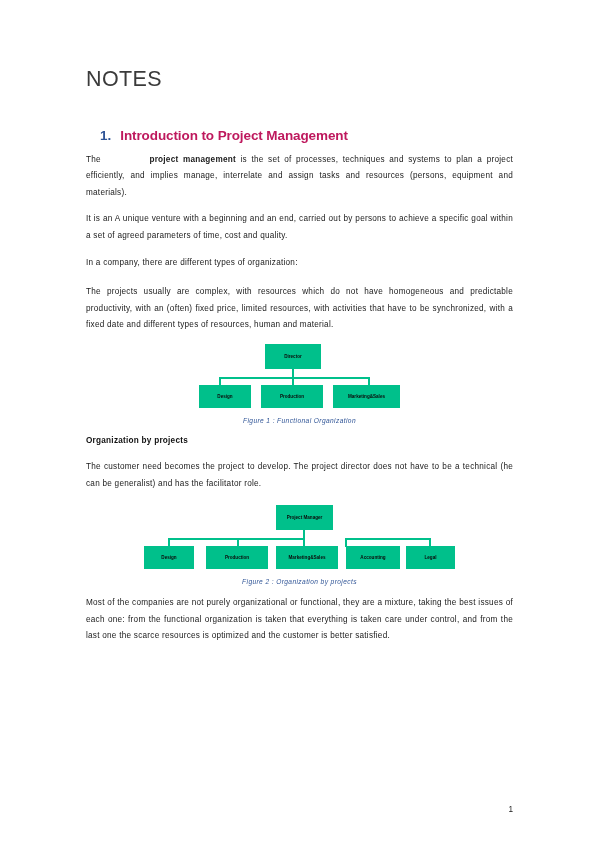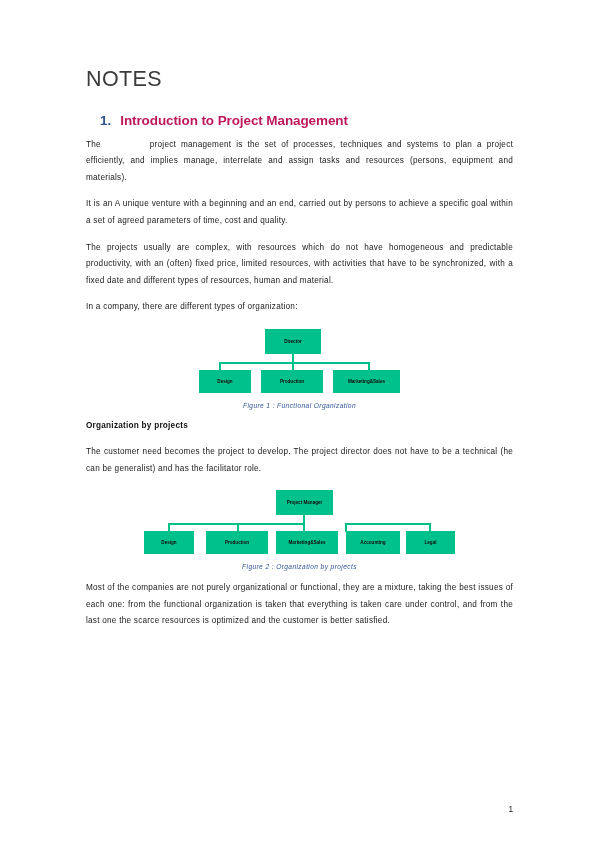--- a/index.html
+++ b/index.html
@@ -24,21 +24,21 @@
     top: 68px;
     width: 427px;
   }
 
   
   .doc-title {
     font-size: 21.5px;
     font-weight: 400;
     color: #3b3b3b;
     letter-spacing: 0.4px;
-    margin: 0 0 21px 0;
+    margin: 0 0 36px 0;
     line-height: 1.1;
   }
 
   
   .h1-row {
     display: flex;
     align-items: baseline;
     margin: 0 0 9px 14px;
   }
   .h1-num {
@@ -58,21 +58,21 @@
   
   p.body {
     font-size: 8.2px;
     line-height: 16.6px;
     color: #1a1a1a;
     margin: 0 0 10px 0;
     text-align: justify;
     letter-spacing: 0.25px;
   }
   p.body.last { margin-bottom: 13px; }
-  .b { font-weight: normal; padding-left: 44px; }
+  .b { font-weight: bold; padding-left: 44px; }
 
   h3.sub {
     font-size: 8.2px;
     font-weight: bold;
     color: #111111;
     margin: 0 0 11px 0;
     letter-spacing: 0.25px;
     line-height: 14px;
   }
 
@@ -132,23 +132,23 @@
 
     <div class="h1-row">
       <span class="h1-num">1.</span>
       <span class="h1-text">Introduction to Project Management</span>
     </div>
 
     <p class="body"><span>The </span><span class="b">project management</span><span> is the set of processes, techniques and systems to plan a project efficiently, and implies manage, interrelate and assign tasks and resources (persons, equipment and materials).</span></p>
 
     <p class="body">It is an A unique venture with a beginning and an end, carried out by persons to achieve a specific goal within a set of agreed parameters of time, cost and quality.</p>
 
+    <p class="body last">In a company, there are different types of organization:</p>
+
     <p class="body">The projects usually are complex, with resources which do not have homogeneous and predictable productivity, with an (often) fixed price, limited resources, with activities that have to be synchronized, with a fixed date and different types of resources, human and material.</p>
-
-    <p class="body last">In a company, there are different types of organization:</p>
 
 
 
     <div class="figure">
       <div class="diagram" style="width:201px;height:66px;">
 
         <div class="node" style="left:66px;top:0px;width:56px;height:25px;">Director</div>
 
         <div class="conn" style="left:93px;top:25px;width:1.6px;height:16px;"></div>
 

